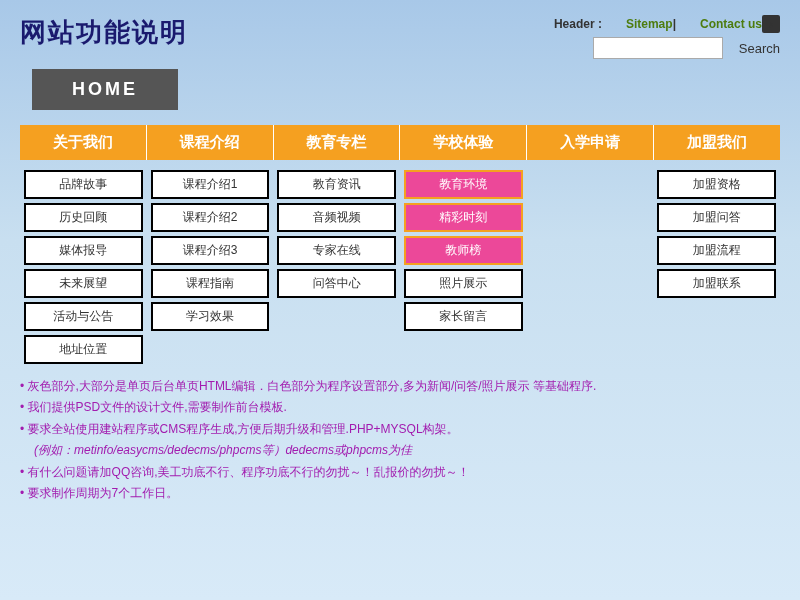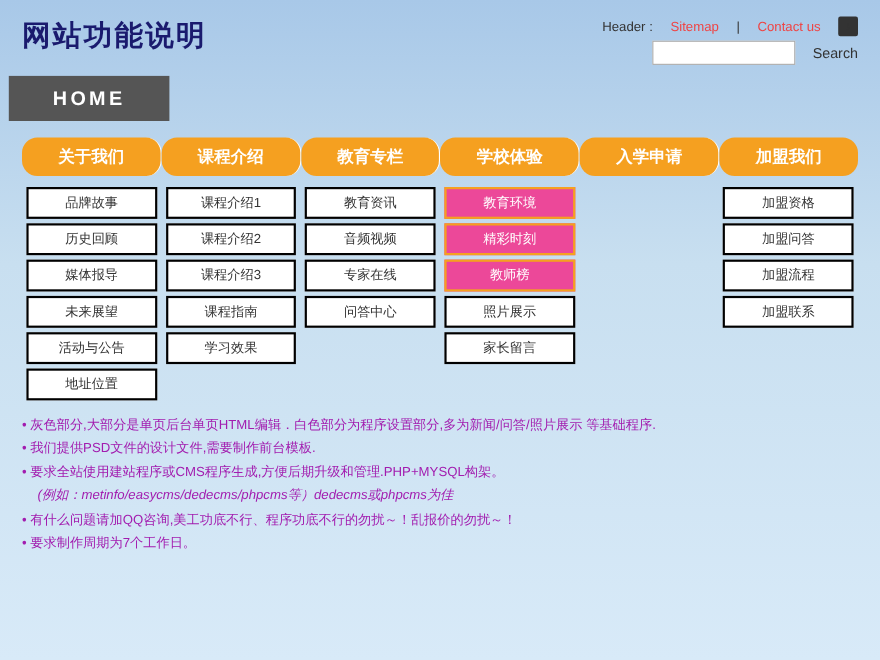--- a/index.html
+++ b/index.html
@@ -29,24 +29,25 @@
       display: flex;
       flex-direction: column;
       align-items: flex-end;
       gap: 4px;
     }
     #header-links {
       font-size: 12px;
       color: #333;
       display: flex;
       align-items: center;
-      gap: 16px;
+      gap: 0;
+      font-weight: bold;
     }
     #header-links span { color: #333; }
-    #header-links a { color: #ef4444; text-decoration: none; cursor: pointer; }
+    #header-links a { color: #4d7c0f; text-decoration: none; cursor: pointer; margin-left: 24px; }
     #speaker-icon {
       width: 18px;
       height: 18px;
       background: #333;
       border-radius: 2px;
       display: inline-flex;
       align-items: center;
       justify-content: center;
       color: white;
       font-size: 10px;
@@ -68,21 +69,21 @@
       background: none;
       border: none;
       font-size: 13px;
       color: #333;
       cursor: pointer;
       font-weight: normal;
     }
 
     
     #home-section {
-      padding: 5px 8px;
+      padding: 5px 32px;
     }
     #home-button {
       display: inline-block;
       background: #555;
       color: white;
       font-size: 18px;
       font-weight: bold;
       letter-spacing: 3px;
       padding: 10px 40px;
       cursor: pointer;
@@ -97,21 +98,20 @@
     .nav-item {
       flex: 1;
       background: #f5a020;
       color: white;
       text-align: center;
       padding: 8px 4px;
       font-size: 15px;
       font-weight: bold;
       cursor: pointer;
       border-right: 1px solid #fff;
-      border-radius: 14px;
     }
     .nav-item:last-child { border-right: none; }
 
     
     #submenu-section {
       margin: 8px 20px 0 20px;
       display: flex;
       gap: 0;
     }
     .sub-col {

